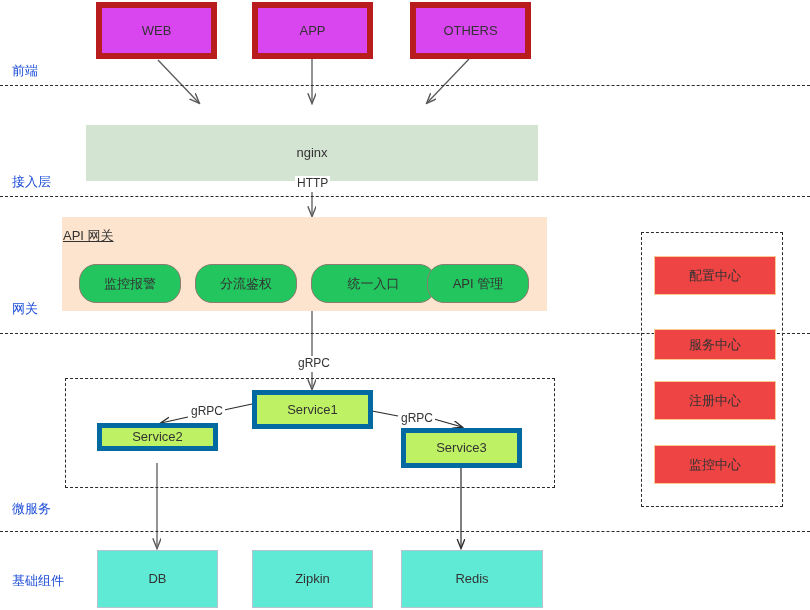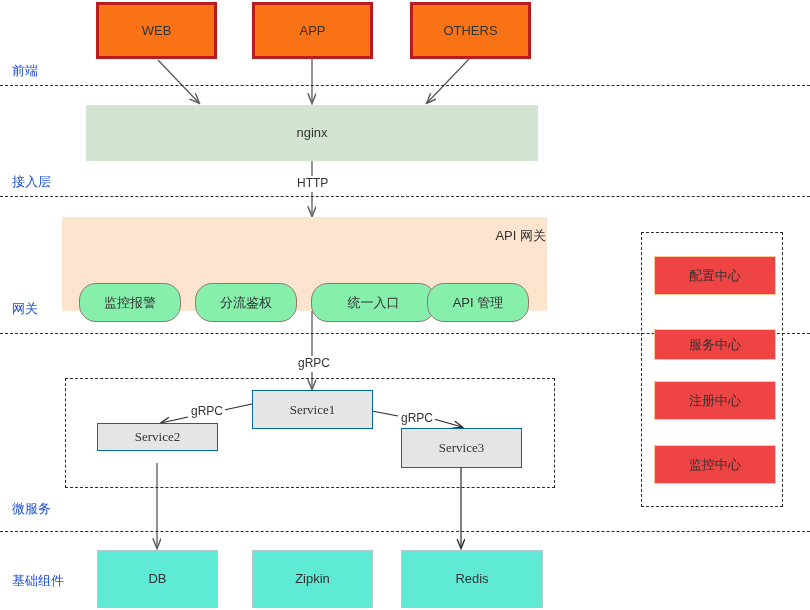--- a/index.html
+++ b/index.html
@@ -20,59 +20,59 @@
     display: flex;
     align-items: center;
     justify-content: center;
     font-size: 13px;
     color: #333333;
     box-sizing: border-box;
     text-align: center;
     line-height: 1.2;
   }
   .client-box {
-    background: #f97316;
-    border: 3px solid #b91c1c;
+    background: #d946ef;
+    border: 6px solid #b91c1c;
   }
   .nginx-box {
     background: #d4e4d2;
     border: 1px solid #d4e4d2;
     align-items: center;
+    margin-top: 20px;
   }
   .gateway-box {
     background: #fce4ce;
     border: 1px solid #fce4ce;
     display: block;
   }
   .gateway-title {
     position: absolute;
     top: 10px;
     left: 0;
     width: 100%;
-    text-align: right;
-    font-size: 13px;
-    color: #333333;
+    text-align: left;
+    font-size: 13px;
+    color: #333333;
+    text-decoration: underline;
   }
   .pill {
     position: absolute;
     display: flex;
     align-items: center;
     justify-content: center;
-    background: #86efac;
+    background: #22c55e;
     border: 1.4px solid #8c7b6e;
     border-radius: 17px;
     font-size: 13px;
     color: #333333;
     box-sizing: border-box;
-    margin-top: 19px;
   }
   .service-box {
-    background: #e5e5e5;
-    border: 1px solid #0369a1;
-    font-family: Liberation Serif, serif;
+    background: #bef264;
+    border: 5px solid #0369a1;
   }
   .infra-box {
     background: #5eead4;
     border: 1px solid #b6c4d2;
   }
   .center-box {
     background: #ef4444;
     border: 1px solid #fbc992;
   }
   .dashed-region {

